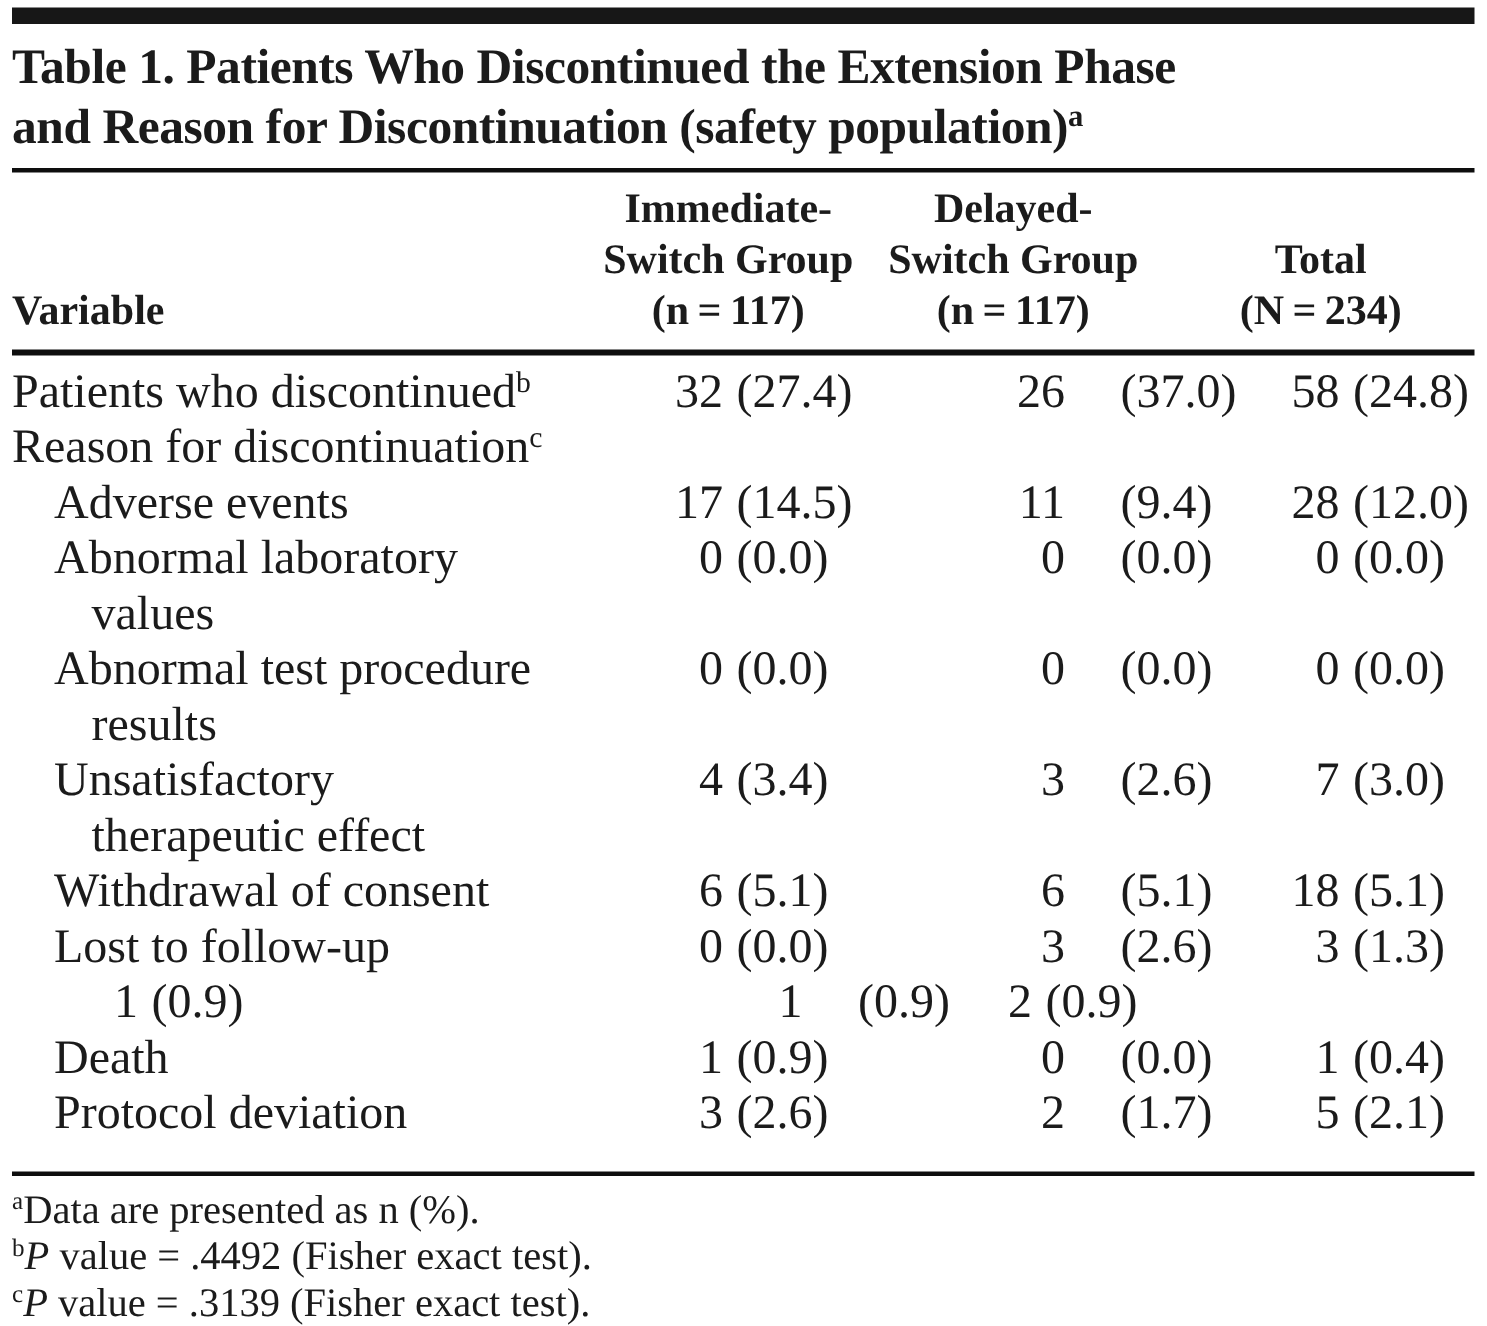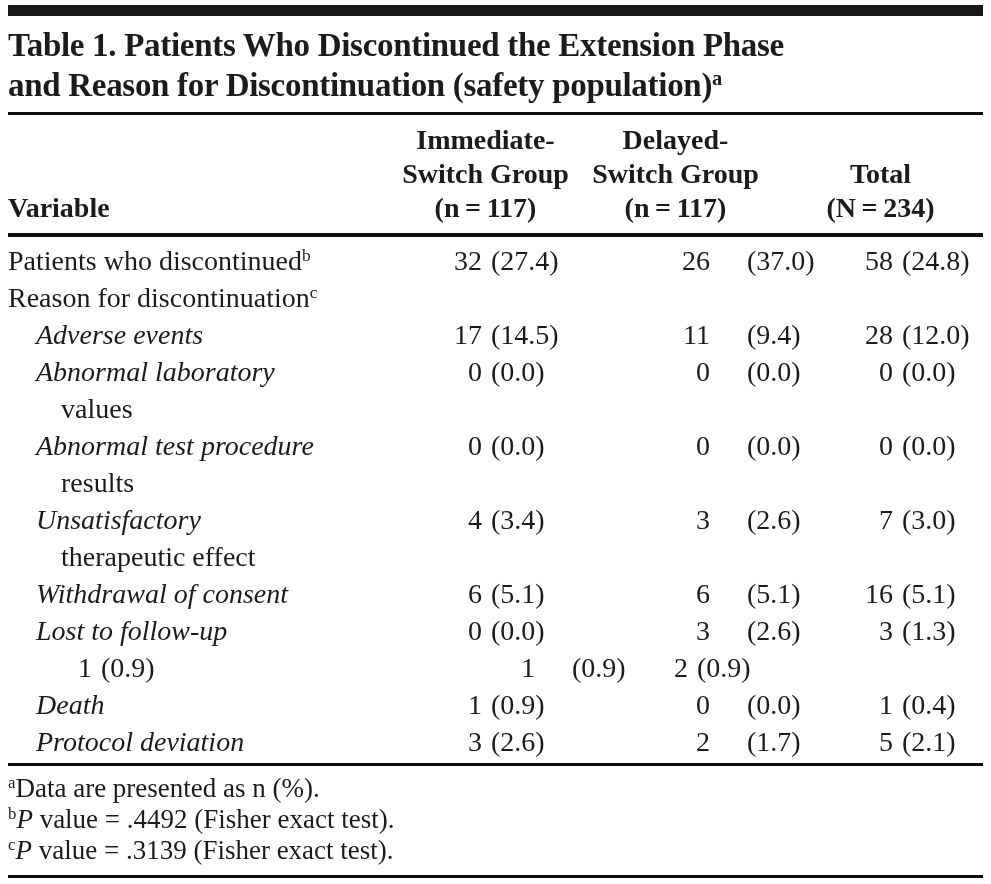--- a/index.html
+++ b/index.html
@@ -27,24 +27,24 @@
   
   .grid { display: grid; grid-template-columns: 390px 175px 205px 1fr; }
 
   
   .header-row { padding: 8px 0 8px; font-size: 28px; line-height: 34px; }
   .hcell { display: flex; flex-direction: column; justify-content: flex-end; font-weight: bold; }
   .hcell.hc { text-align: center; }
   .hline { white-space: nowrap; }
 
   
-  .tbody { padding: 5px 0 3px; font-size: 28px; line-height: 37px; }
+  .tbody { padding: 5px 0 21px; font-size: 32px; line-height: 37px; }
   .row { }
   .cell.var .l1, .cell.var .l2 { white-space: nowrap; }
-  .cell.var.indent .l1 { padding-left: 28px; font-style: italic; }
+  .cell.var.indent .l1 { padding-left: 28px; }
   .cell.var .l2 { padding-left: 53px; }
   .cell.num { display: flex; align-items: baseline; white-space: nowrap; }
   .cell.num .n { flex: 0 0 52px; text-align: right; }
   .cell.num .p { padding-left: 9px; text-align: left; }
   .cell.num.c2 { padding-left: 32px; }
   .cell.num.c3 { padding-left: 85px; gap: 28px; }
   .cell.num.c4 { padding-left: 63px; }
 
   
   .footnotes { padding: 7px 0 9px; font-size: 27px; line-height: 31px; }
@@ -200,21 +200,21 @@
     </div>
     <div class="cell num c2">
           <span class="n">6</span>
           <span class="p">(5.1)</span>
         </div>
     <div class="cell num c3">
           <span class="n">6</span>
           <span class="p">(5.1)</span>
         </div>
     <div class="cell num c4">
-          <span class="n">16</span>
+          <span class="n">18</span>
           <span class="p">(5.1)</span>
         </div>
   </div>
 
   <div class="grid row">
     <div class="cell var indent">
       <div class="l1"><span class="lbl">Lost to follow-up</span></div>
 
     </div>
     <div class="cell num c2">

